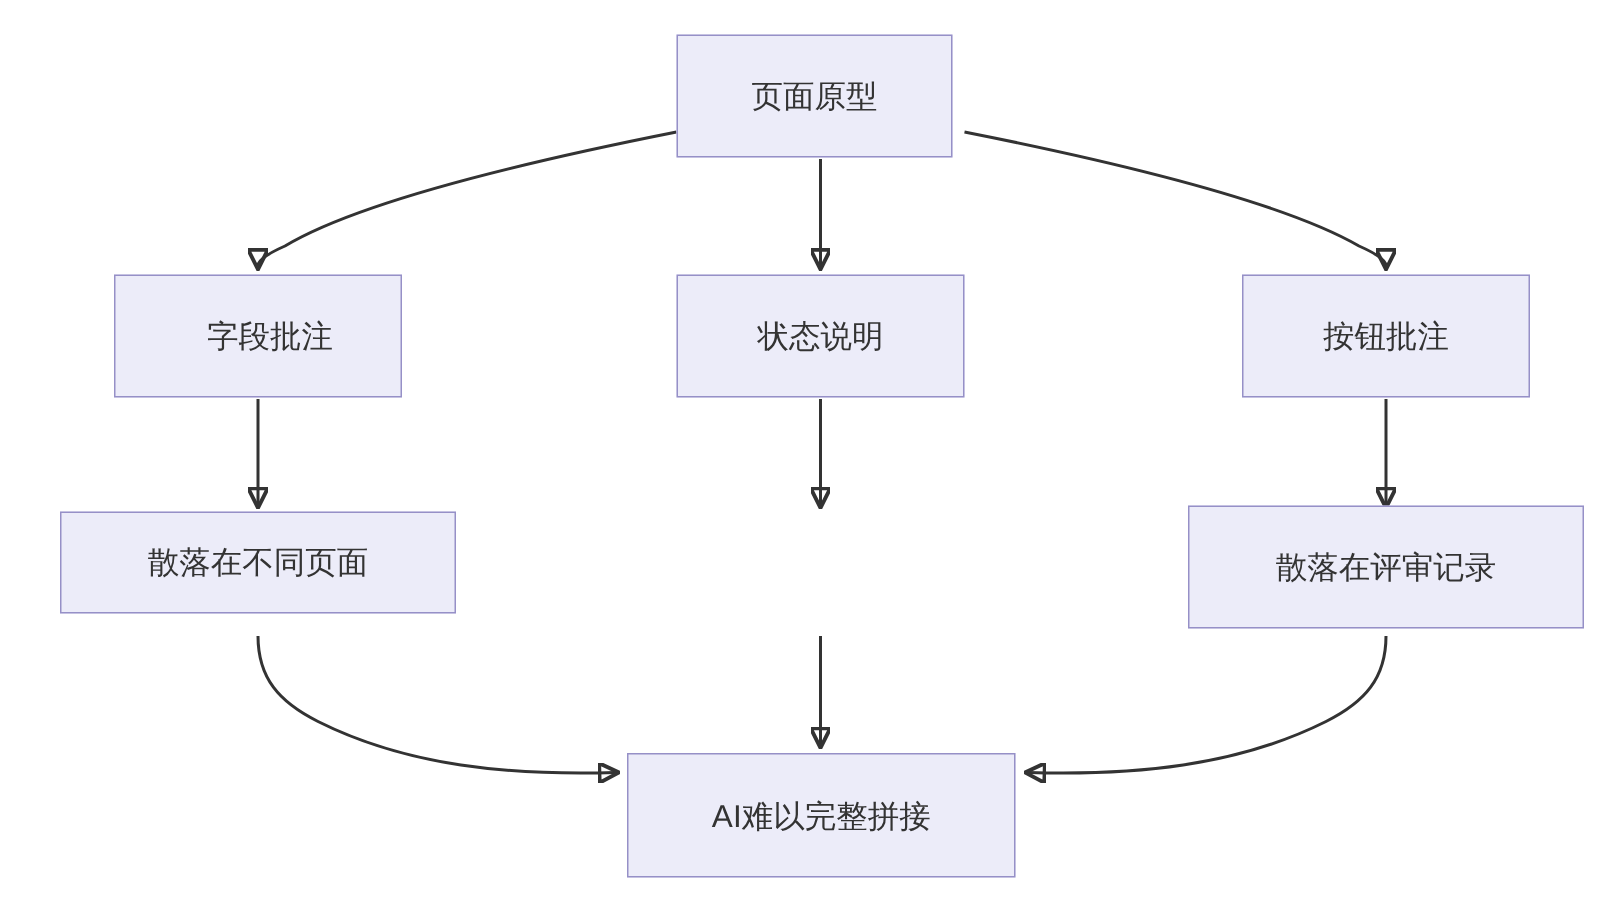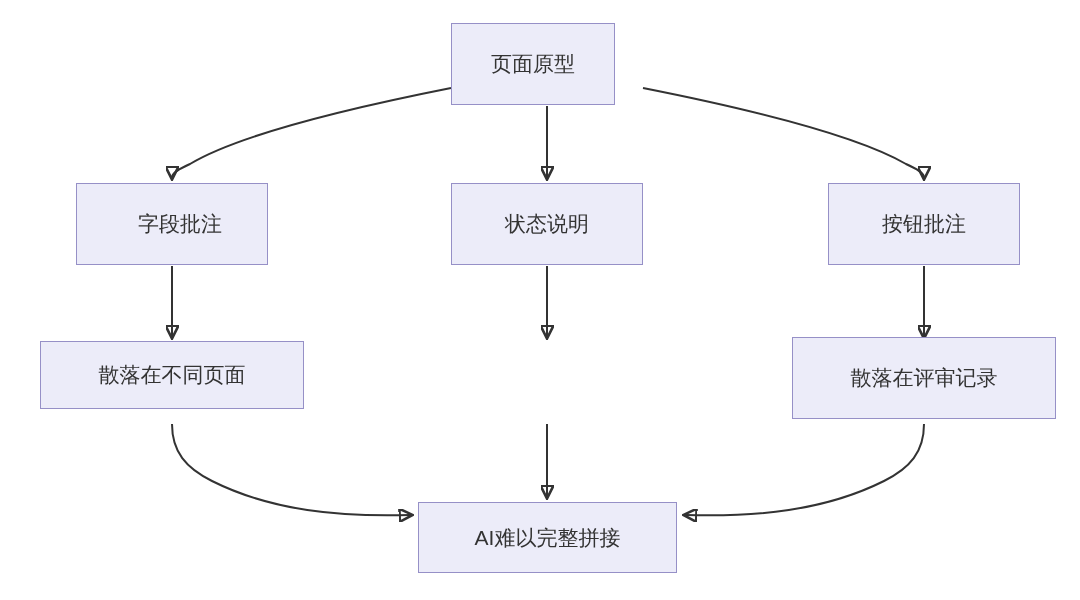--- a/index.html
+++ b/index.html
@@ -34,28 +34,28 @@
     border: 1.5px solid #9690c7;
     color: #333333;
     font-size: 21px;
     display: flex;
     align-items: center;
     justify-content: center;
     text-align: center;
     white-space: nowrap;
   }
   
-  .n-root   { left: 451px; top: 23px;  width: 164px; height: 82px; }
+  .n-root   { left: 451px; top: 23px;  width: 184px; height: 82px; }
   .n-field  { left: 76px;  top: 183px; width: 192px; height: 82px; padding-left: 16px; }
   .n-status { left: 451px; top: 183px; width: 192px; height: 82px; }
   .n-button { left: 828px; top: 183px; width: 192px; height: 82px; }
   .n-pages  { left: 40px;  top: 341px; width: 264px; height: 68px; }
   .n-chat   { left: 380px; top: 341px; width: 334px; height: 82px; }
   .n-review { left: 792px; top: 337px; width: 264px; height: 82px; }
-  .n-ai     { left: 418px; top: 502px; width: 259px; height: 71px; }
+  .n-ai     { left: 418px; top: 502px; width: 259px; height: 83px; }
 </style>
 </head>
 <body>
 
 <div class="canvas">
 
   <svg class="edges" viewBox="0 0 1080 600" xmlns="http://www.w3.org/2000/svg">
     <defs>
       <marker id="arrow" viewBox="0 0 10 10" refX="8" refY="5" markerUnits="userSpaceOnUse" markerWidth="15" markerHeight="13" orient="auto">
         <path d="M 0 0 L 10 5 L 0 10 z" fill="#333333"></path>

